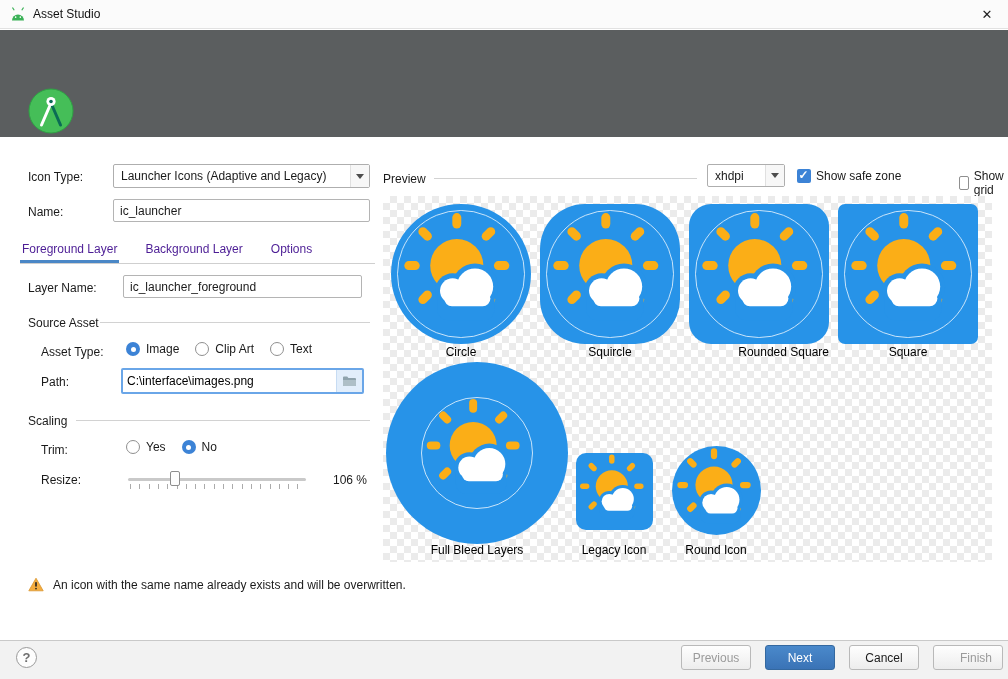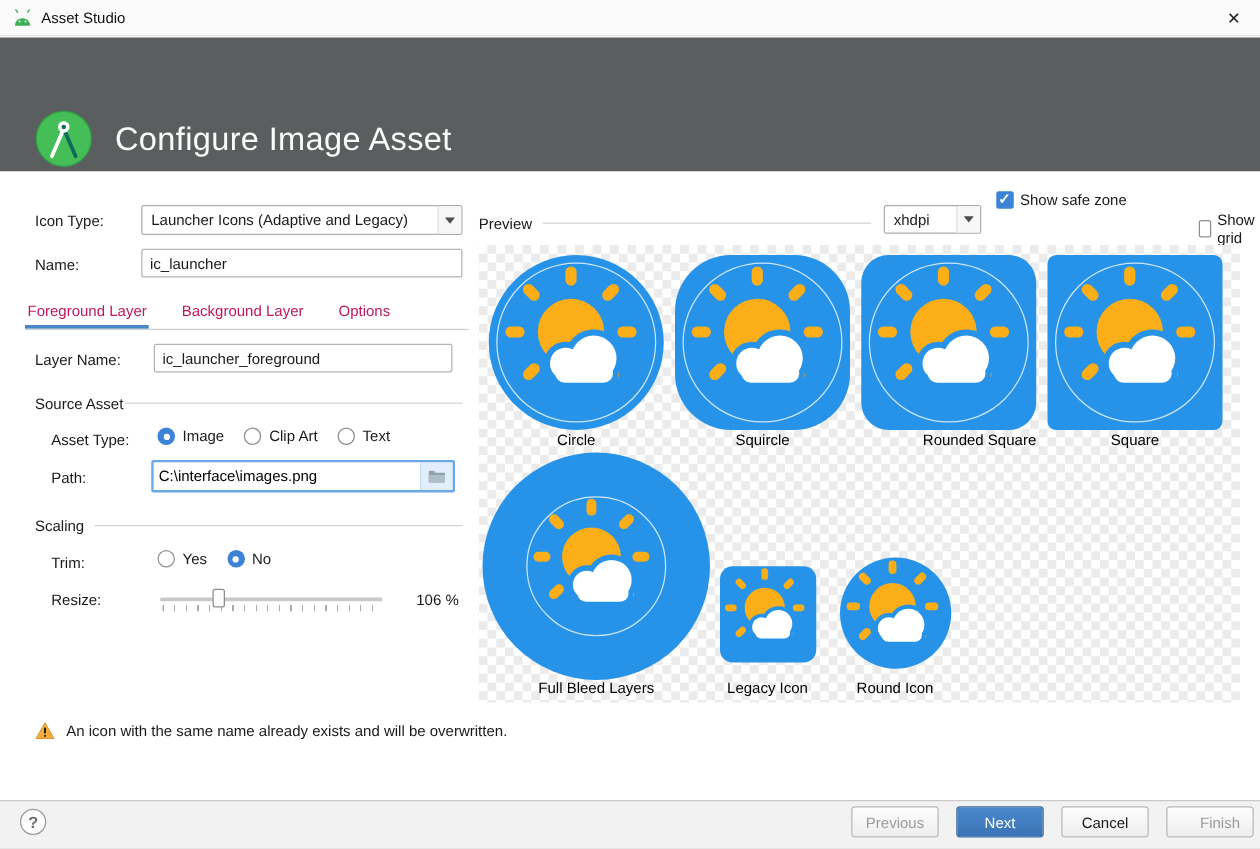--- a/index.html
+++ b/index.html
@@ -23,21 +23,21 @@
   .sep-line{position:absolute;height:1px;background:#d2d2d2;}
   .combo{position:absolute;box-sizing:border-box;border:1px solid #aeaeae;border-radius:2px;background:#fff;
     display:flex;align-items:center;padding:0 0 0 7px;cursor:pointer;}
   .combo .cval{flex:1;white-space:nowrap;overflow:hidden;}
   .combo .arrow-box{width:18px;align-self:stretch;display:flex;align-items:center;justify-content:center;border-left:1px solid #e0e0e0;background:#f7f7f7;}
   .tri-down{width:0;height:0;border:4px solid transparent;border-top:5px solid #4d4d4d;margin-top:4px;}
   .tfield{position:absolute;box-sizing:border-box;border:1px solid #b4b4b4;border-radius:2px;background:#fff;
     font-family:"Liberation Sans",sans-serif;font-size:12px;color:#1a1a1a;padding:0 6px;outline:none;}
   
   .tabs{position:absolute;left:20px;top:238px;display:flex;gap:24px;height:25px;}
-  .tab{padding:4px 2px;cursor:pointer;color:#be185d;text-align:center;}
+  .tab{padding:4px 2px;cursor:pointer;color:#4c1d95;text-align:center;}
   .tab.active{border-bottom:3px solid #4a87c6;}
   .tabs-underline{position:absolute;left:20px;top:263px;width:355px;height:1px;background:#cfcfcf;}
   
   .radio-row{position:absolute;display:flex;gap:16px;align-items:center;}
   .radio-item{display:flex;align-items:center;gap:6px;cursor:pointer;}
   .radio{width:14px;height:14px;border-radius:50%;box-sizing:border-box;border:1px solid #8f8f8f;background:#fff;position:relative;}
   .radio.sel{border:none;background:#3c83d6;}
   .radio.sel::after{content:"";position:absolute;left:4.5px;top:4.5px;width:5px;height:5px;border-radius:50%;background:#fff;}
   .cbx{width:14px;height:14px;box-sizing:border-box;border:1px solid #8f8f8f;border-radius:2px;background:#fff;position:relative;cursor:pointer;}
   .cbx.checked{border:none;background:#3c83d6;}
@@ -127,21 +127,20 @@
     <span class="header-logo">
       <svg width="46" height="46" viewBox="0 0 46 46">
         <circle cx="23" cy="23" r="22" fill="#45BE58"></circle>
         <circle cx="23" cy="23" r="22" fill="none" stroke="#2ea344" stroke-width="1"></circle>
         <path d="M23 15 L13.5 37" stroke="#ffffff" stroke-width="3" stroke-linecap="round"></path>
         <path d="M23 15 L32.5 37" stroke="#0b6b55" stroke-width="3" stroke-linecap="round"></path>
         <circle cx="23" cy="13.5" r="4.6" fill="#ffffff"></circle>
         <circle cx="23" cy="13.5" r="1.8" fill="#0b6b55"></circle>
       </svg>
     </span>
-    <div class="header-title">Configure Image Asset</div>
   </div>
 
   <div class="lbl" style="left:28px;top:170px;">Icon Type:</div>
   <div class="combo" style="left:113px;top:164px;width:257px;height:24px;">
     <span class="cval">Launcher Icons (Adaptive and Legacy)</span>
     <span class="arrow-box">
         <span class="tri-down"></span>
       </span>
   </div>
 
@@ -214,21 +213,21 @@
   <div class="lbl" style="left:383px;top:172px;">Preview</div>
   <div class="sep-line" style="left:434px;top:178px;width:263px;"></div>
 
   <div class="combo" style="left:707px;top:164px;width:78px;height:23px;">
     <span class="cval">xhdpi</span>
     <span class="arrow-box">
         <span class="tri-down"></span>
       </span>
   </div>
 
-  <div class="check-item" style="left:797px;top:153px;">
+  <div class="check-item" style="left:797px;top:169px;">
     <span class="cbx checked"></span>
     <span>Show safe zone</span>
   </div>
   <div class="check-item" style="left:959px;top:169px;justify-content:flex-end;">
     <span class="cbx"></span>
     <span>Show grid</span>
   </div>
 
   <div class="canvas">
 

